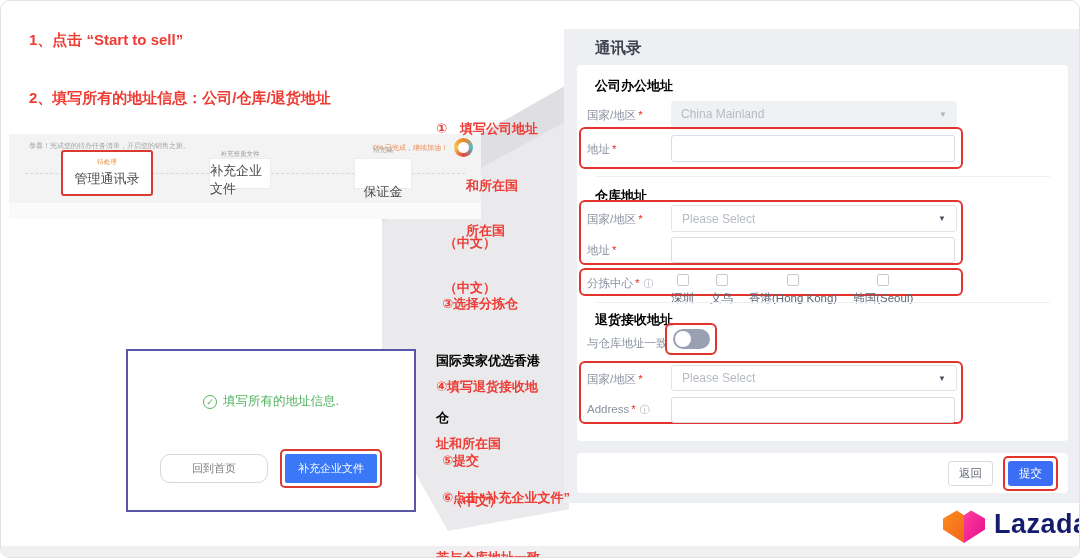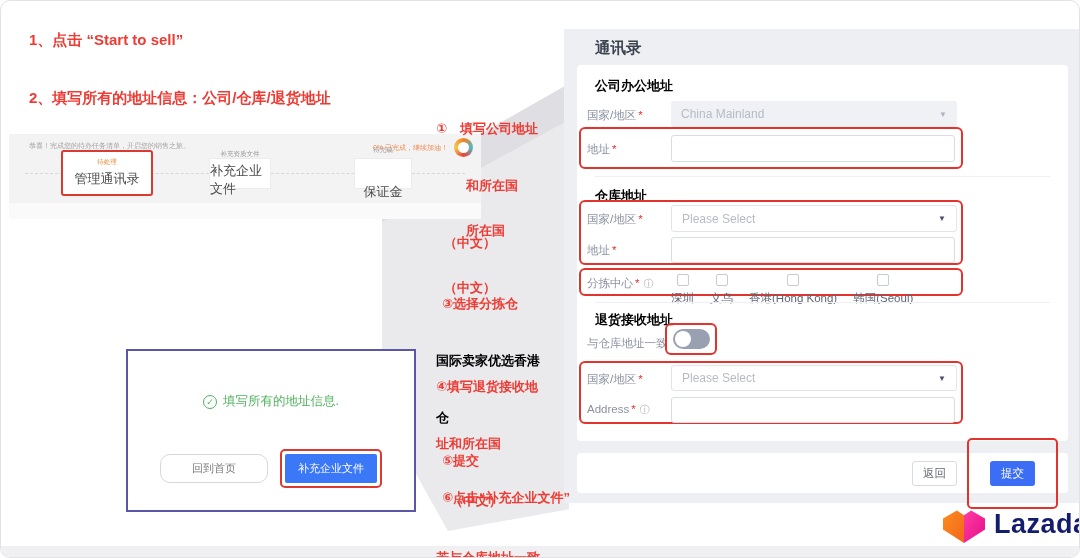--- a/index.html
+++ b/index.html
@@ -73,21 +73,21 @@
   .hl{ position:absolute; border:2.5px solid #e2342d; border-radius:6px; }
   .divider{ position:absolute; left:18px; right:18px; height:1px; background:#eef0f3; }
   .cbrow{ position:absolute; left:94px; display:flex; gap:16px; align-items:center; font-size:11.5px; color:#5d6574; }
   .cbitem{ display:flex; align-items:center; gap:5px; cursor:pointer;flex-direction:column; }
   .cb{ width:12px; height:12px; border:1px solid #c6cbd3; border-radius:2px; background:#fff; display:inline-block; }
   .toggle{ position:absolute; left:96px; width:37px; height:20px; border-radius:10px; background:#99a0b2; cursor:pointer; }
   .toggle::after{ content:""; position:absolute; left:2px; top:2px; width:16px; height:16px; border-radius:50%; background:#fff; }
   .footer-card{ position:absolute; left:13px; top:424px; width:491px; height:40px; background:#fff; border-radius:4px;
     display:flex; align-items:center; justify-content:flex-end; padding-right:10px; gap:10px; }
   .btn-back{ background:#fff; border:1px solid #d7dae0; border-radius:3px; color:#636a76; font-size:11.5px; padding:4px 10px; cursor:pointer; }
-  .hl-wrap-sm{ border:2.5px solid #e2342d; border-radius:5px; padding:21px; }
+  .hl-wrap-sm{ border:2.5px solid #e2342d; border-radius:5px; padding:3px; }
   .btn-submit{ background:#3b6ef5; border:0; border-radius:3px; color:#fff; font-size:11.5px; padding:5px 11px; cursor:pointer; }
 
   
   .brand{ position:absolute; left:942px; top:504px; display:flex; align-items:center; gap:9px; z-index:2; }
   .brand .word{ font-size:27px; font-weight:bold; color:#141c6e; letter-spacing:0.5px; }
 </style>
 </head>
 <body>
 
 <div id="page">

